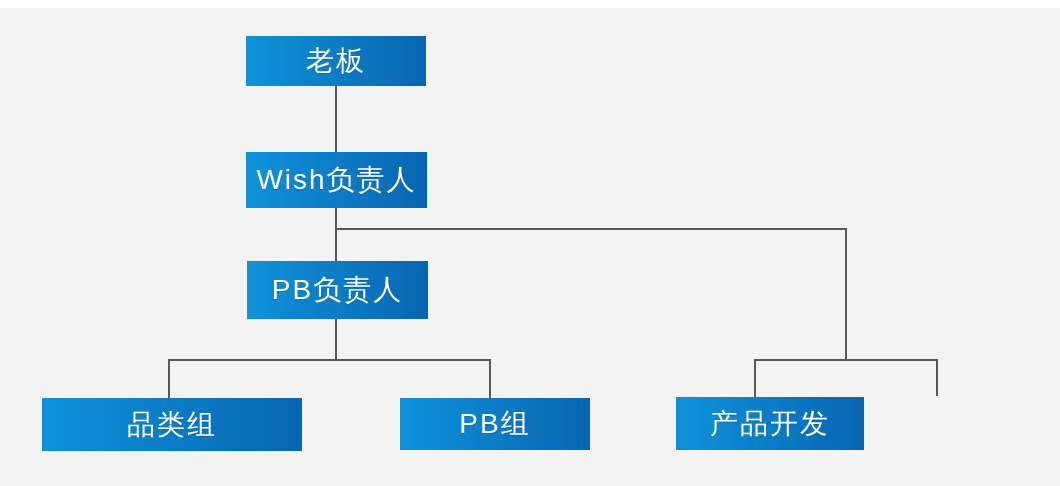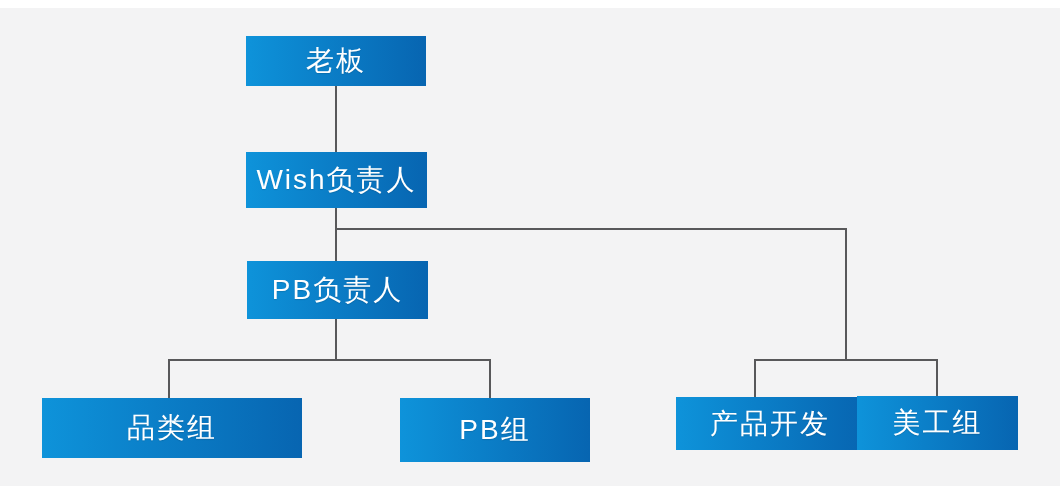--- a/index.html
+++ b/index.html
@@ -30,22 +30,22 @@
     text-shadow: 0 1px 1px rgba(0,0,0,0.12);
   }
   .edge {
     position: absolute;
     background: var(--connector, #58585a);
   }
   
   .node-boss          { left: 246px; top: 28px;  width: 180px; height: 50px; }
   .node-wish-lead     { left: 246px; top: 144px; width: 181px; height: 56px; }
   .node-pb-lead       { left: 247px; top: 253px; width: 181px; height: 58px; }
-  .node-category-group{ left: 42px;  top: 390px; width: 260px; height: 60px; }
-  .node-pb-group      { left: 400px; top: 390px; width: 190px; height: 64px; }
+  .node-category-group{ left: 42px;  top: 390px; width: 260px; height: 53px; }
+  .node-pb-group      { left: 400px; top: 390px; width: 190px; height: 52px; }
   .node-product-dev   { left: 676px; top: 389px; width: 188px; height: 53px; }
   .node-art-group     { left: 857px; top: 388px; width: 161px; height: 54px; }
   
   .edge-boss-wish       { left: 335px; top: 78px;  width: 2px;   height: 67px; }
   .edge-wish-down       { left: 335px; top: 194px; width: 2px;   height: 60px; }
   .edge-wish-right-h    { left: 335px; top: 220px; width: 512px; height: 2px;  }
   .edge-right-branch-v  { left: 845px; top: 220px; width: 2px;   height: 133px;}
   .edge-pb-lead-down    { left: 335px; top: 303px; width: 2px;   height: 50px; }
   .edge-left-t-h        { left: 169px; top: 351px; width: 322px; height: 2px;  }
   .edge-stub-category   { left: 168px; top: 351px; width: 2px;   height: 39px; }
@@ -82,17 +82,14 @@
   </div>
   <div class="node node-category-group">
     <span>品类组</span>
   </div>
   <div class="node node-pb-group">
     <span>PB组</span>
   </div>
   <div class="node node-product-dev">
     <span>产品开发</span>
   </div>
-  <div class="node node-art-group">
-    <span>美工组</span>
-  </div>
 
 </div>
 
 </body></html>

